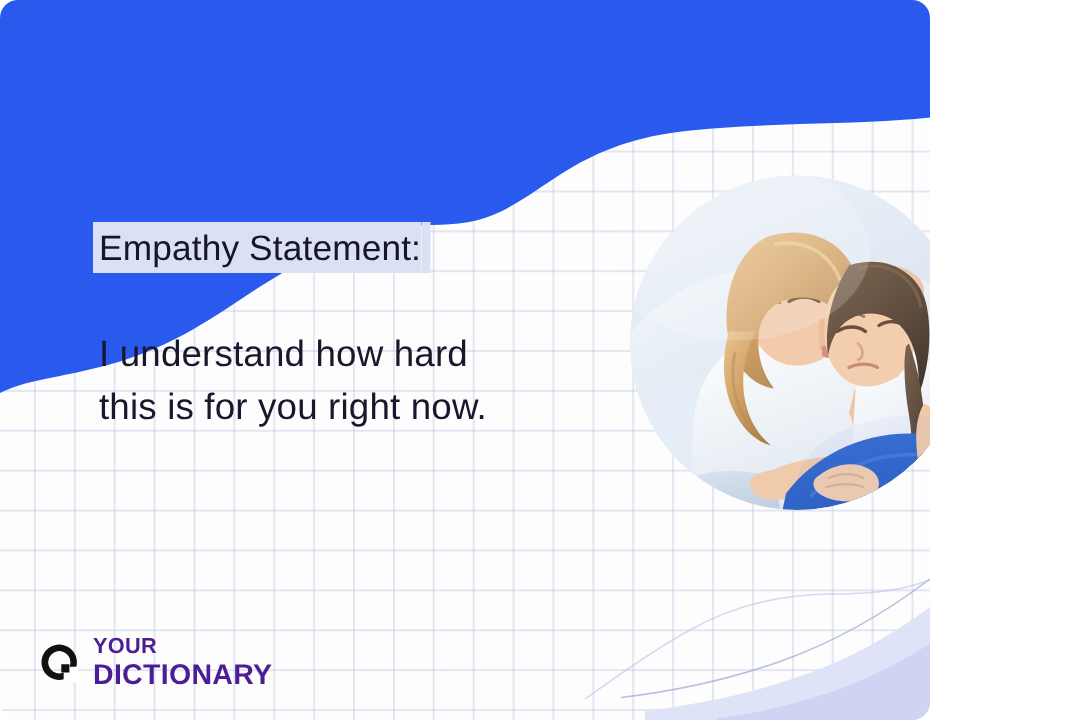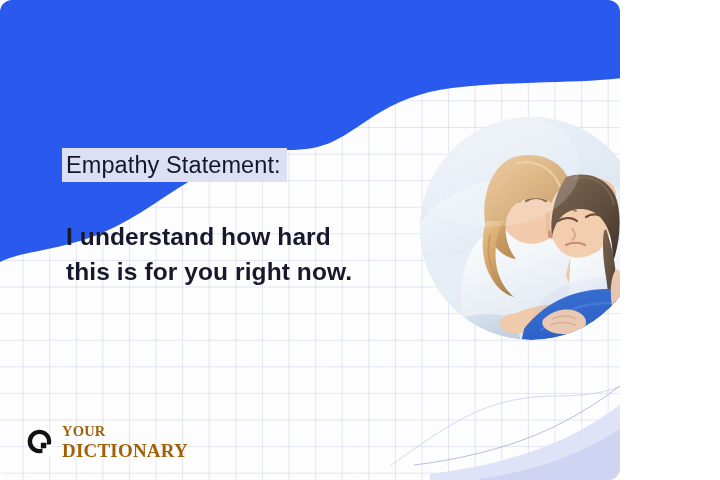--- a/index.html
+++ b/index.html
@@ -61,21 +61,21 @@
     color: #15162b;
     background: #dbe0f4;
     box-shadow: 6px 0 0 #dbe0f4, -4px 0 0 #dbe0f4;
     padding: 4px 0 4px 0;
   }
 
   .body-text {
     margin-top: 38px;
     font-size: 24.5px;
     line-height: 35px;
-    font-weight: 700;
+    font-weight: 400;
     letter-spacing: 0.1px;
     color: #17182c;
     white-space: pre-line;
   }
 
   
   .photo-circle {
     position: absolute;
     left: 420px;
     top: 117px;
@@ -101,23 +101,23 @@
     height: 27px;
     flex: 0 0 auto;
   }
   .logo-words {
     display: flex;
     flex-direction: column;
     justify-content: center;
     line-height: 1;
   }
   .logo-line {
-    font-family: Liberation Serif, serif;
+    font-family: Liberation Sans, sans-serif;
     font-weight: 700;
-    color: #a16207;
+    color: #4c1d95;
     letter-spacing: 0.2px;
   }
   .logo-line-1 { font-size: 14.5px; }
   .logo-line-2 { font-size: 19px; margin-top: 2px; }
 </style>
 </head>
 <body>
 
 <div id="card">
 

